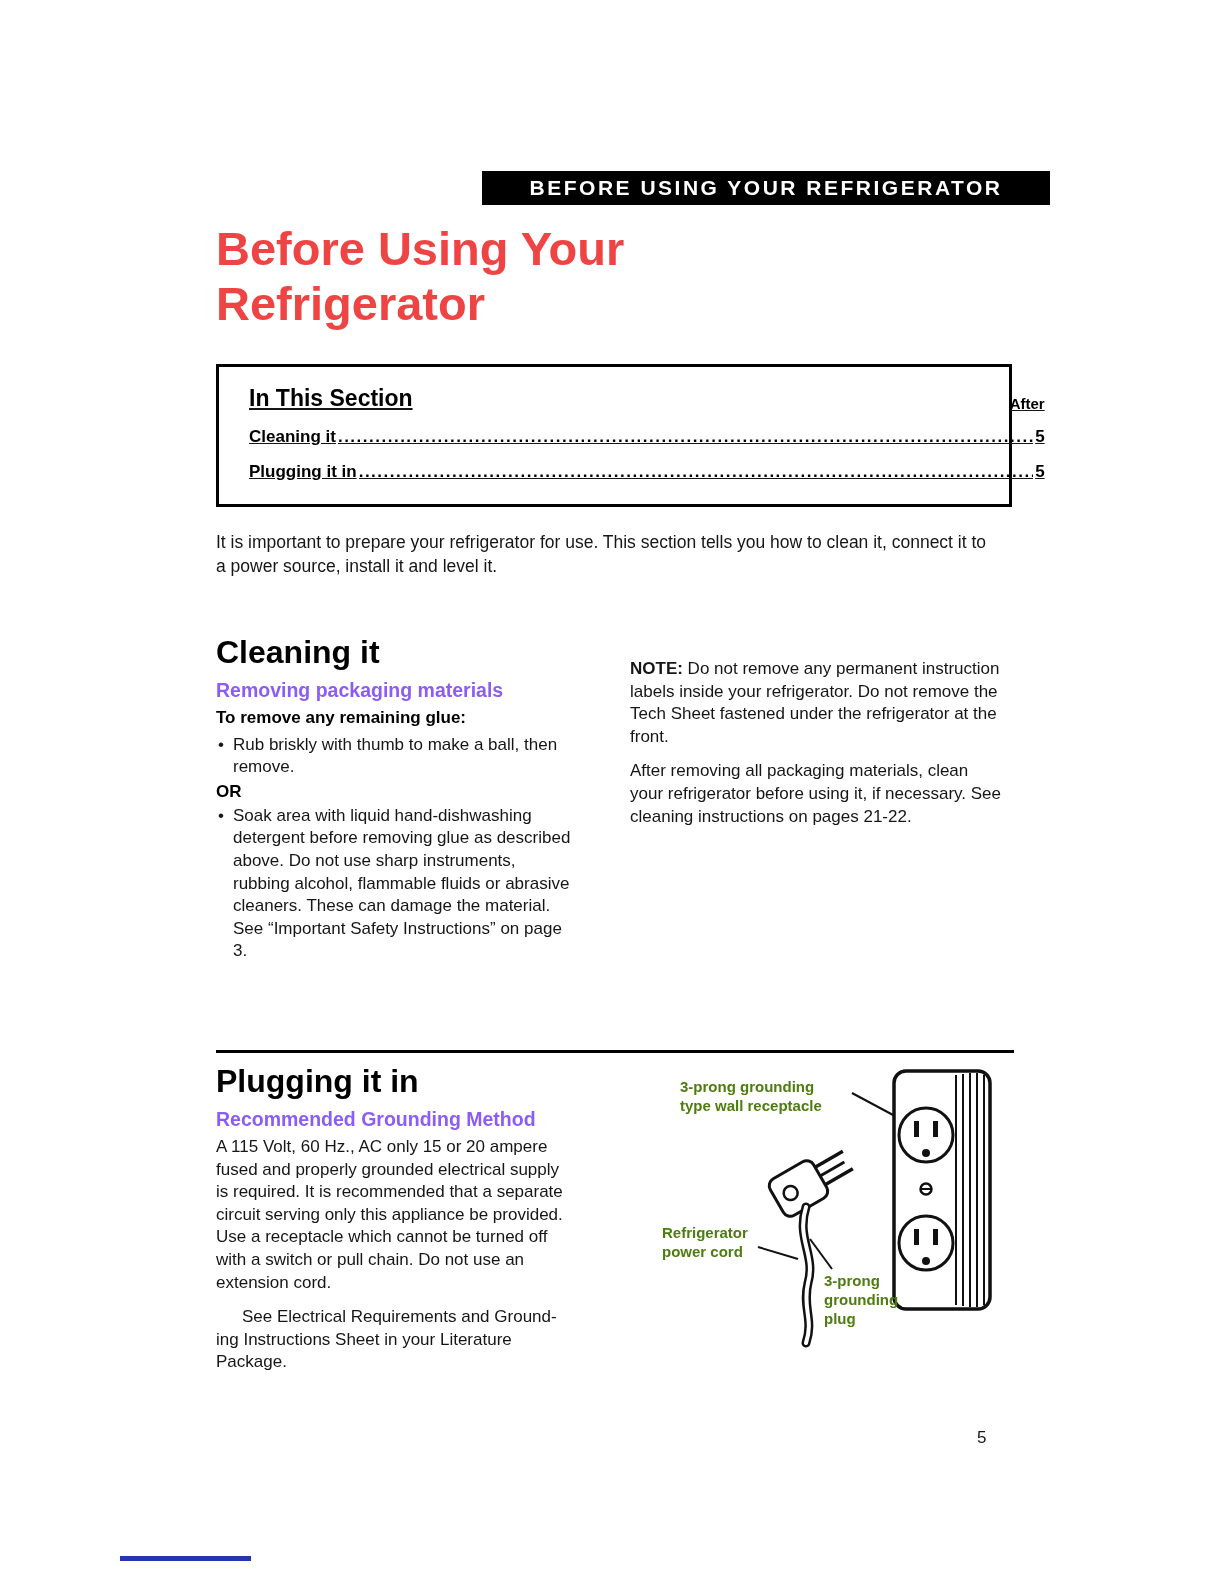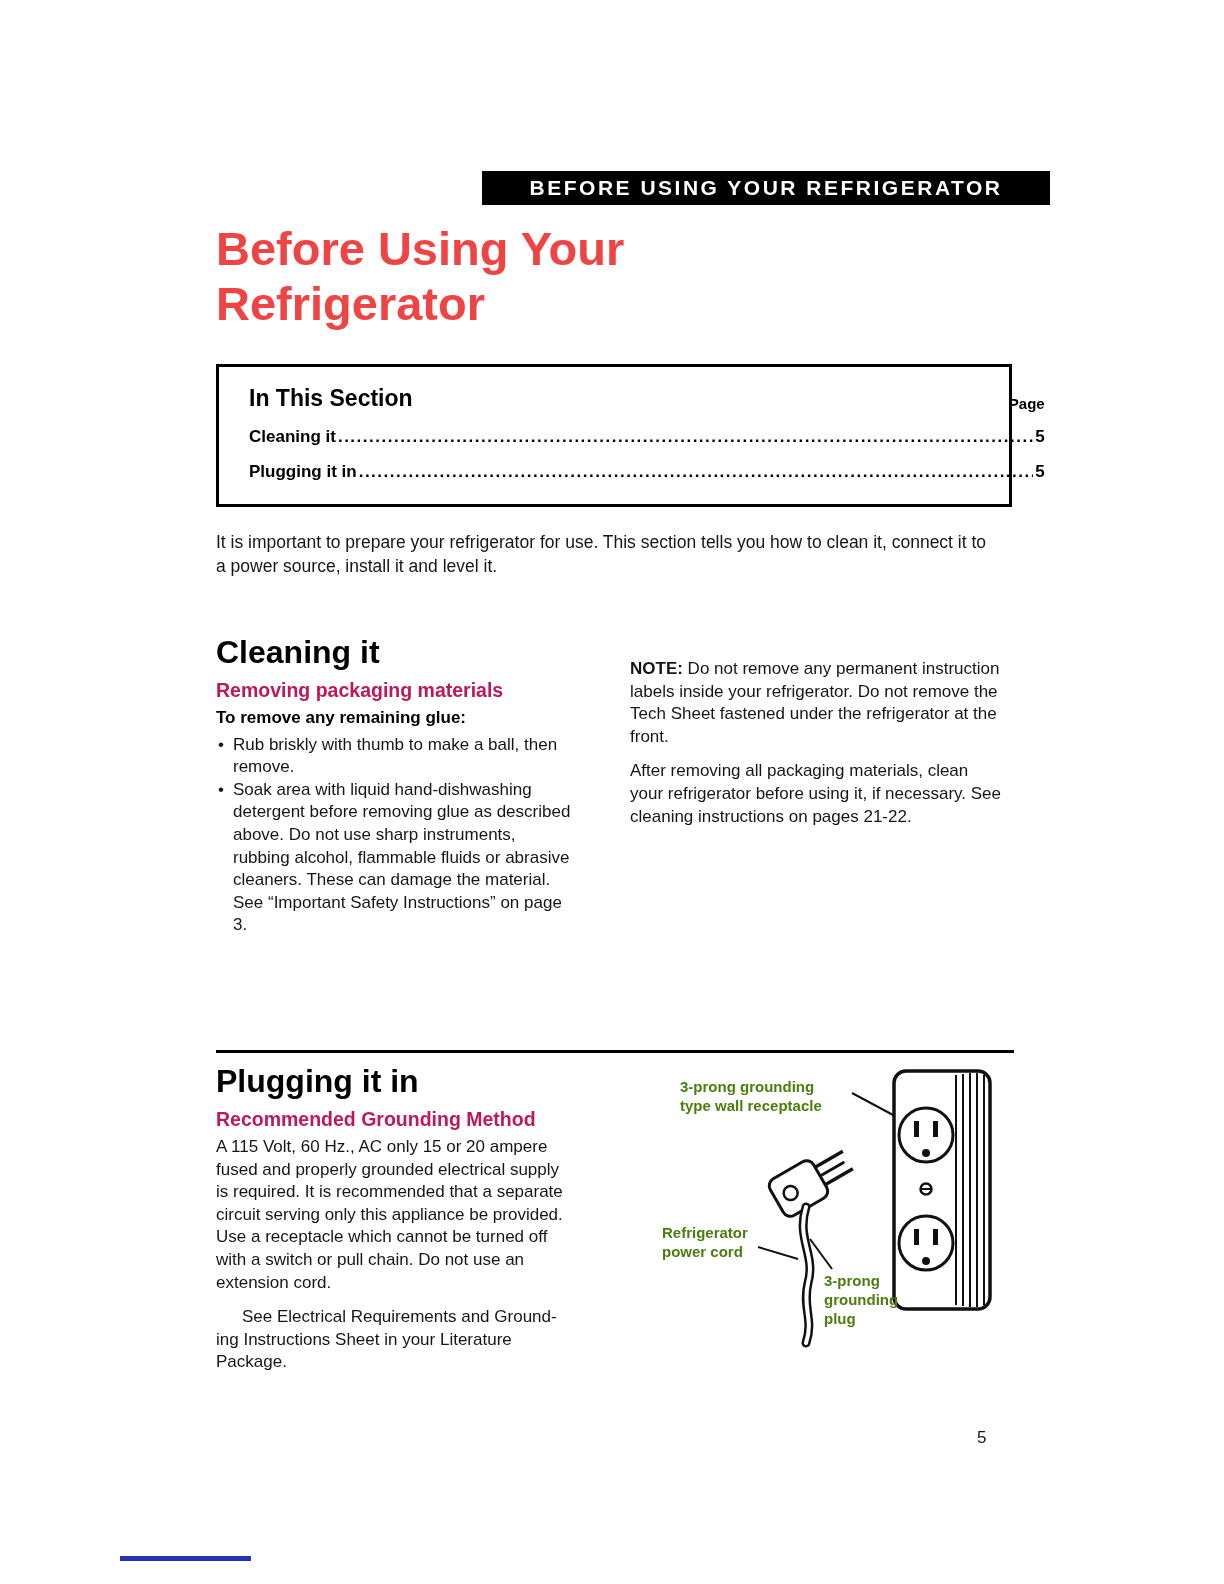--- a/index.html
+++ b/index.html
@@ -21,32 +21,32 @@
     position:absolute; left:216px; top:222px; margin:0;
     font-size:47px; font-weight:bold; line-height:1.16; color:#ef4444;
     white-space:pre-line;
   }
 
   
   .toc-box {
     position:absolute; left:216px; top:364px; width:796px; height:143px;
     border:3px solid #000; box-sizing:border-box; padding:15px 30px 0 30px;
   }
-  .toc-grid { display:grid; grid-template-columns:1fr 1fr; column-gap:40px; }
+  .toc-grid { display:grid; grid-template-columns:1fr 1fr; column-gap:40px;text-decoration:underline; }
   .toc-col-header { display:flex; justify-content:space-between; align-items:flex-end; min-height:30px; }
   .toc-col-header.right { justify-content:flex-end; }
   .toc-title { font-size:23px; font-weight:bold; color:#000; }
   .toc-page-label { font-size:15px; font-weight:bold; color:#000; }
   .toc-entry { display:flex; align-items:baseline; font-weight:bold; font-size:17px; color:#000; margin-top:15px; }
   .toc-entry .leader { flex:1; overflow:hidden; white-space:nowrap; letter-spacing:1.5px; margin:0 2px; }
 
   .intro { position:absolute; left:216px; top:530px; width:784px; margin:0; font-size:17.5px; line-height:1.38; }
 
   h2 { font-size:32px; font-weight:bold; margin:0 0 4px 0; color:#000; }
-  h3 { font-size:19.5px; font-weight:bold; margin:8px 0 5px 0; color:#be185d; }
+  h3 { font-size:19.5px; font-weight:bold; margin:8px 0 5px 0; color:#8b5cf6; }
   .body-text { font-size:17px; line-height:1.33; margin:0 0 12px 0; }
   .bold-lead { font-weight:bold; color:#000; margin-bottom:4px; }
   .bullet { position:relative; padding-left:17px; font-size:17px; line-height:1.33; }
   .bullet::before { content:"\2022"; position:absolute; left:2px; }
   .or { font-weight:bold; font-size:17px; margin:3px 0; color:#000; }
 
   
   .cleaning { position:absolute; left:216px; top:634px; width:800px; display:grid; grid-template-columns:400px 1fr; column-gap:14px; }
   .cleaning .col-left .body-text, .cleaning .col-left .bullet { width:340px; }
   .cleaning .col-right { padding-top:24px; }
@@ -82,21 +82,21 @@
   </div>
 
   <h1 class="title">Before Using Your
 Refrigerator</h1>
 
   <div class="toc-box">
     <div class="toc-grid">
       <div class="toc-col">
         <div class="toc-col-header">
           <span class="toc-title">In This Section</span>
-          <span class="toc-page-label">Page</span>
+          <span class="toc-page-label">After</span>
         </div>
         <div class="toc-entry">
           <span>Cleaning it</span>
           <span class="leader">..................................................................................................................</span>
           <span>5</span>
         </div>
         <div class="toc-entry">
           <span>Plugging it in</span>
           <span class="leader">..................................................................................................................</span>
           <span>5</span>
@@ -120,20 +120,21 @@
   </div>
 
   <p class="intro">It is important to prepare your refrigerator for use. This section tells you how to clean it, connect it to a power source, install it and level it.</p>
 
   <section class="cleaning">
     <div class="col-left">
       <h2>Cleaning it</h2>
       <h3>Removing packaging materials</h3>
       <p class="body-text bold-lead">To remove any remaining glue:</p>
       <div class="bullet">Rub briskly with thumb to make a ball, then remove.</div>
+      <div class="or">OR</div>
       <div class="bullet">Soak area with liquid hand-dishwashing detergent before removing glue as described above. Do not use sharp instruments, rubbing alcohol, flammable fluids or abrasive cleaners. These can damage the material. See “Important Safety Instructions” on page 3.</div>
     </div>
     <div class="col-right">
       <p class="body-text"><b>NOTE:</b><span> Do not remove any permanent instruction labels inside your refrigerator. Do not remove the Tech Sheet fastened under the refrigerator at the front.</span></p>
       <p class="body-text">After removing all packaging materials, clean your refrigerator before using it, if necessary. See cleaning instructions on pages 21-22.</p>
     </div>
   </section>
 
   <section class="plugging">
     <div class="col-left">

